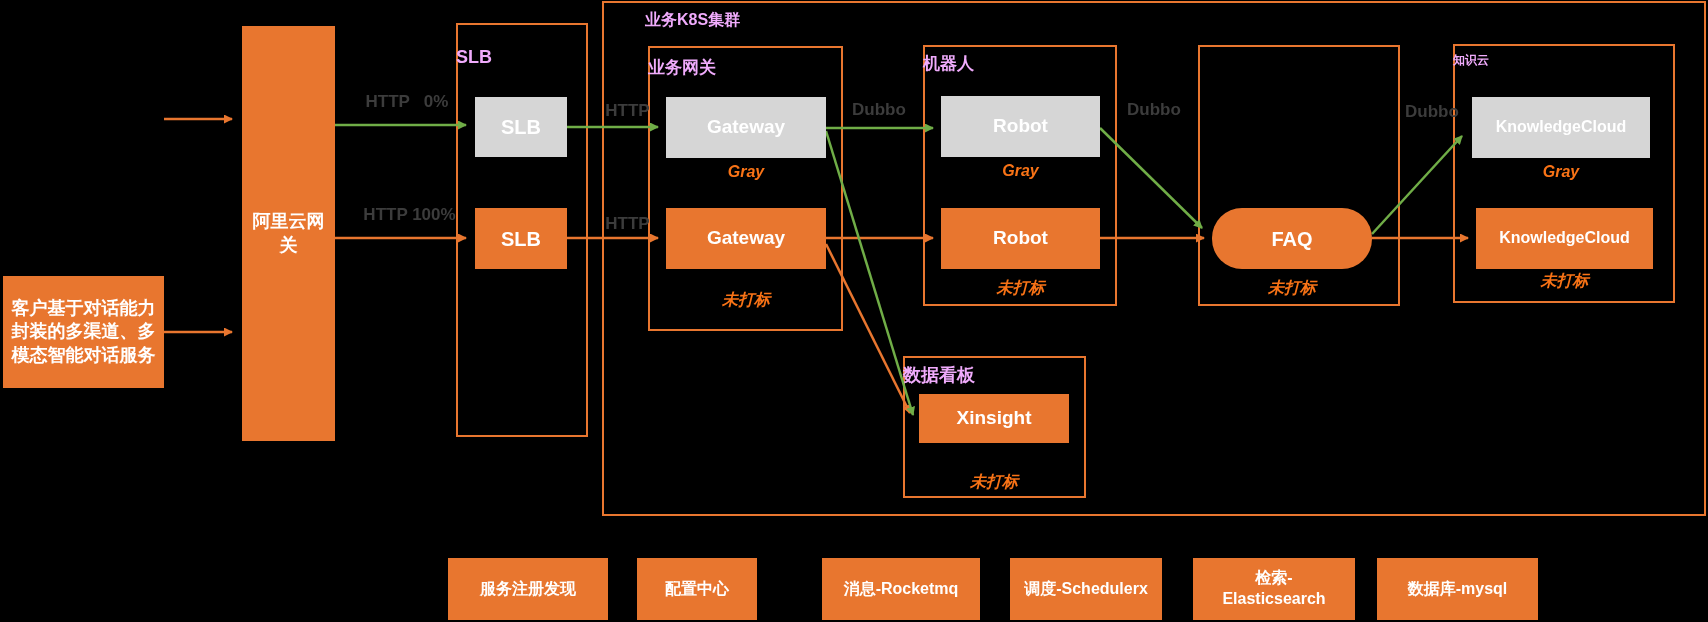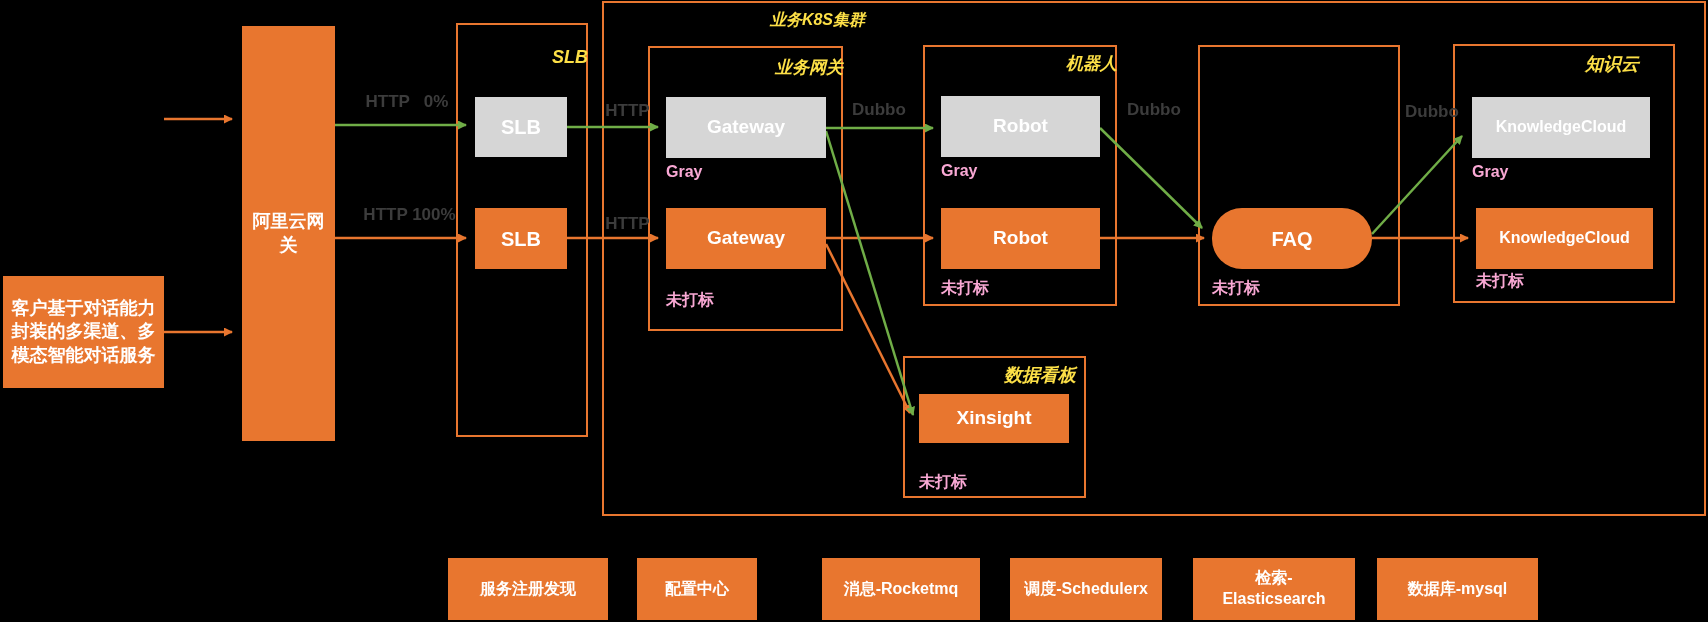--- a/index.html
+++ b/index.html
@@ -3,22 +3,22 @@
 <meta charset="utf-8">
 <style>
   html,body{margin:0;padding:0;background:#000;}
   .stage{position:relative;width:1708px;height:622px;background:#000;overflow:hidden;
          font-family:"Liberation Sans","DejaVu Sans",sans-serif;}
   .node{position:absolute;display:flex;align-items:center;justify-content:center;
         text-align:center;color:#fff;font-weight:600;line-height:1.3;box-sizing:border-box;}
   .orange{background:#E8762F;}
   .graybox{background:#D6D6D6;}
   .container{position:absolute;border:2px solid #E8762F;box-sizing:border-box;background:transparent;}
-  .ctitle{position:absolute;color:#fde047;font-weight:700;text-align:right;white-space:nowrap;font-style:italic;}
-  .tag{position:absolute;color:#f9a8d4;font-weight:700;white-space:nowrap;}
+  .ctitle{position:absolute;color:#f0abfc;font-weight:700;text-align:left;white-space:nowrap;}
+  .tag{position:absolute;color:#f97316;font-weight:700;text-align:center;white-space:nowrap;font-style:italic;}
   .elabel{position:absolute;color:#3C3C3C;font-weight:700;white-space:pre;text-align:center;}
   .svc{white-space:pre-line;font-size:16px;}
   svg.arrows{position:absolute;left:0;top:0;pointer-events:none;}
 </style>
 </head>
 <body>
 
 <div class="stage">
 
   <div class="container" style="left:602px;top:1px;width:1104px;height:515px;"></div>
@@ -29,21 +29,21 @@
 
   <div class="container" style="left:648px;top:46px;width:195px;height:285px;"></div>
   <div class="ctitle" style="left:648px;top:56px;width:195px;font-size:17px;">业务网关</div>
 
   <div class="container" style="left:923px;top:45px;width:194px;height:261px;"></div>
   <div class="ctitle" style="left:923px;top:52px;width:194px;font-size:17px;">机器人</div>
 
   <div class="container" style="left:1198px;top:45px;width:202px;height:261px;"></div>
 
   <div class="container" style="left:1453px;top:44px;width:222px;height:259px;"></div>
-  <div class="ctitle" style="left:1453px;top:52px;width:178px;font-size:18px;padding-left:8px;">知识云</div>
+  <div class="ctitle" style="left:1453px;top:52px;width:178px;font-size:12px;">知识云</div>
 
   <div class="container" style="left:903px;top:356px;width:183px;height:142px;"></div>
   <div class="ctitle" style="left:903px;top:363px;width:173px;font-size:18px;">数据看板</div>
 
   <svg class="arrows" width="1708" height="622" viewBox="0 0 1708 622">
     <defs>
       <marker id="ah-o" markerWidth="10" markerHeight="9" refX="8" refY="4.5" orient="auto" markerUnits="userSpaceOnUse">
         <path d="M0,0 L9,4.5 L0,9 z" fill="#E8762F"></path>
       </marker>
       <marker id="ah-g" markerWidth="10" markerHeight="9" refX="8" refY="4.5" orient="auto" markerUnits="userSpaceOnUse">

